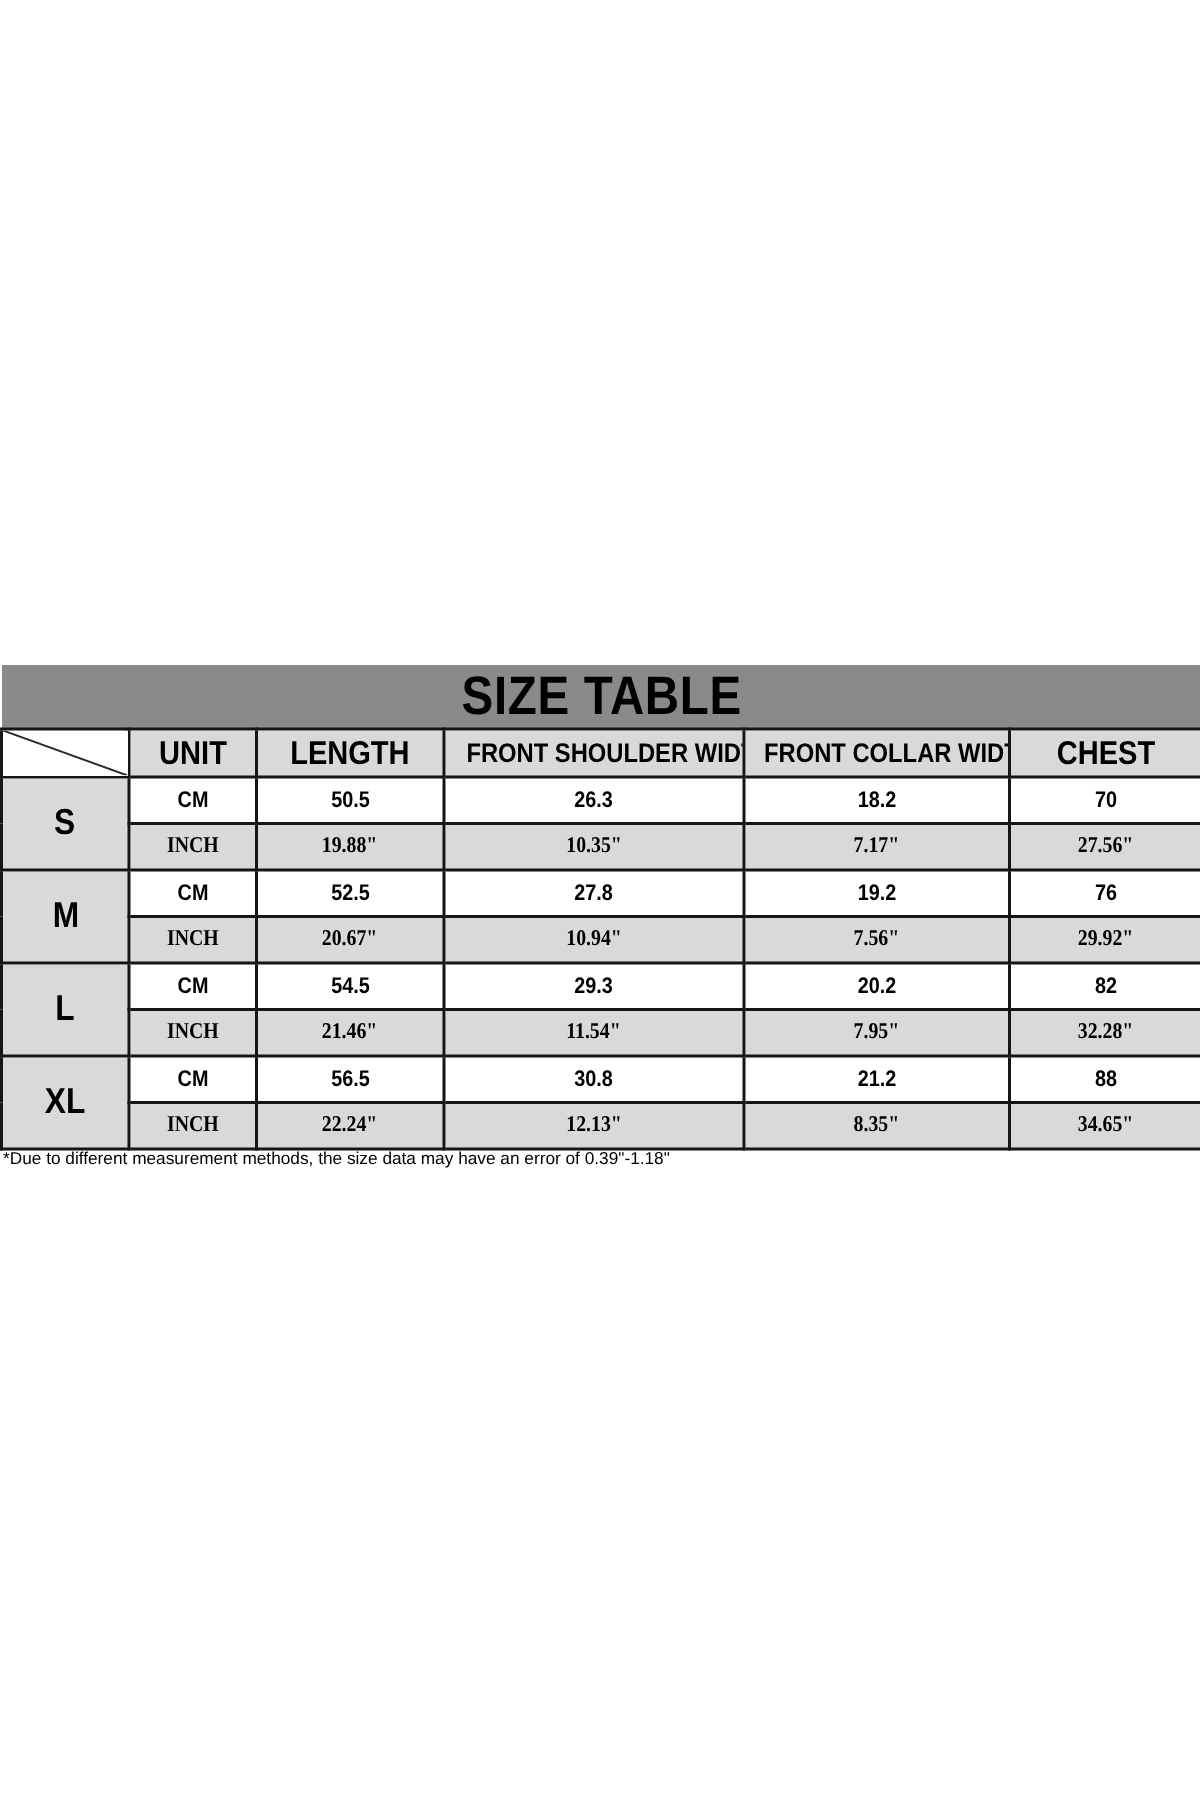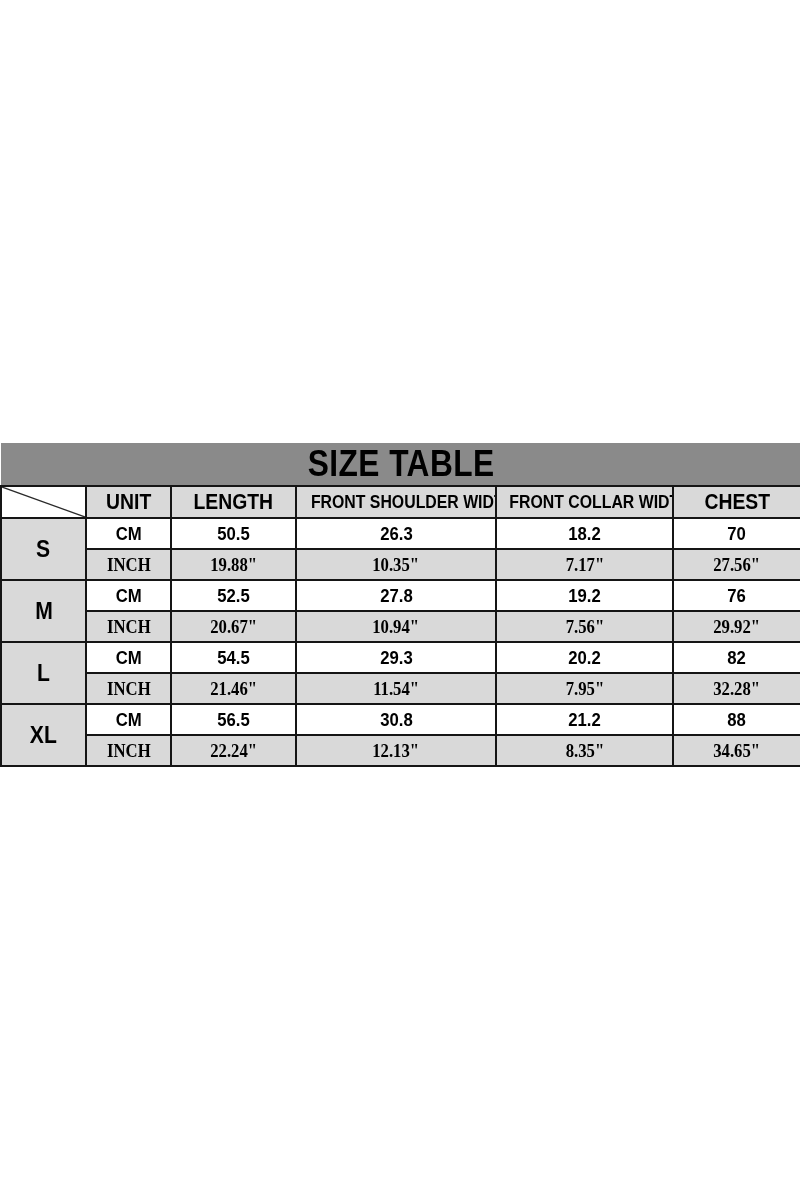--- a/index.html
+++ b/index.html
@@ -44,21 +44,21 @@
   td.title-band .cond { font-size: 36px; letter-spacing: 0.5px; }
   tr.header-row { height: 32px; padding-left: 21px; }
   tr.header-row th { background: var(--cell-shaded, #d9d9d9); font-size: 22px; }
   tr.header-row th.small { font-size: 18px; }
   td.diag-cell { background: #ffffff; position: relative; }
   td.diag-cell svg { position: absolute; inset: 0; width: 100%; height: 100%; display: block; }
   tr.row-cm, tr.row-inch { height: 31px; }
   tr.row-cm td { background: #ffffff; }
   tr.row-inch td { background: var(--cell-shaded, #d9d9d9); font-family: Liberation Serif, serif; }
   td.size-cell { background: var(--cell-shaded, #d9d9d9) !important; font-size: 24px; }
-  td.unit-cell, td.val-cell { font-size: 19px; }
+  td.unit-cell, td.val-cell { font-size: 15px; }
   .footnote {
     position: absolute;
     top: 767px; left: 2px;
     width: 796px;
     font-size: 11.5px;
     font-weight: normal;
     color: var(--text, #000000);
     text-align: left;
   }
 </style>
@@ -157,14 +157,15 @@
       <td class="unit-cell"><span class="cond">INCH</span></td>
       <td class="val-cell"><span class="cond">22.24"</span></td>
       <td class="val-cell"><span class="cond">12.13"</span></td>
       <td class="val-cell"><span class="cond">8.35"</span></td>
       <td class="val-cell"><span class="cond">34.65"</span></td>
     </tr>
 
   </tbody>
     </table>
 
+  <div class="footnote">*Due to different measurement methods, the size data may have an error of 0.39"-1.18"</div>
 
 </div>
 
 </body></html>

